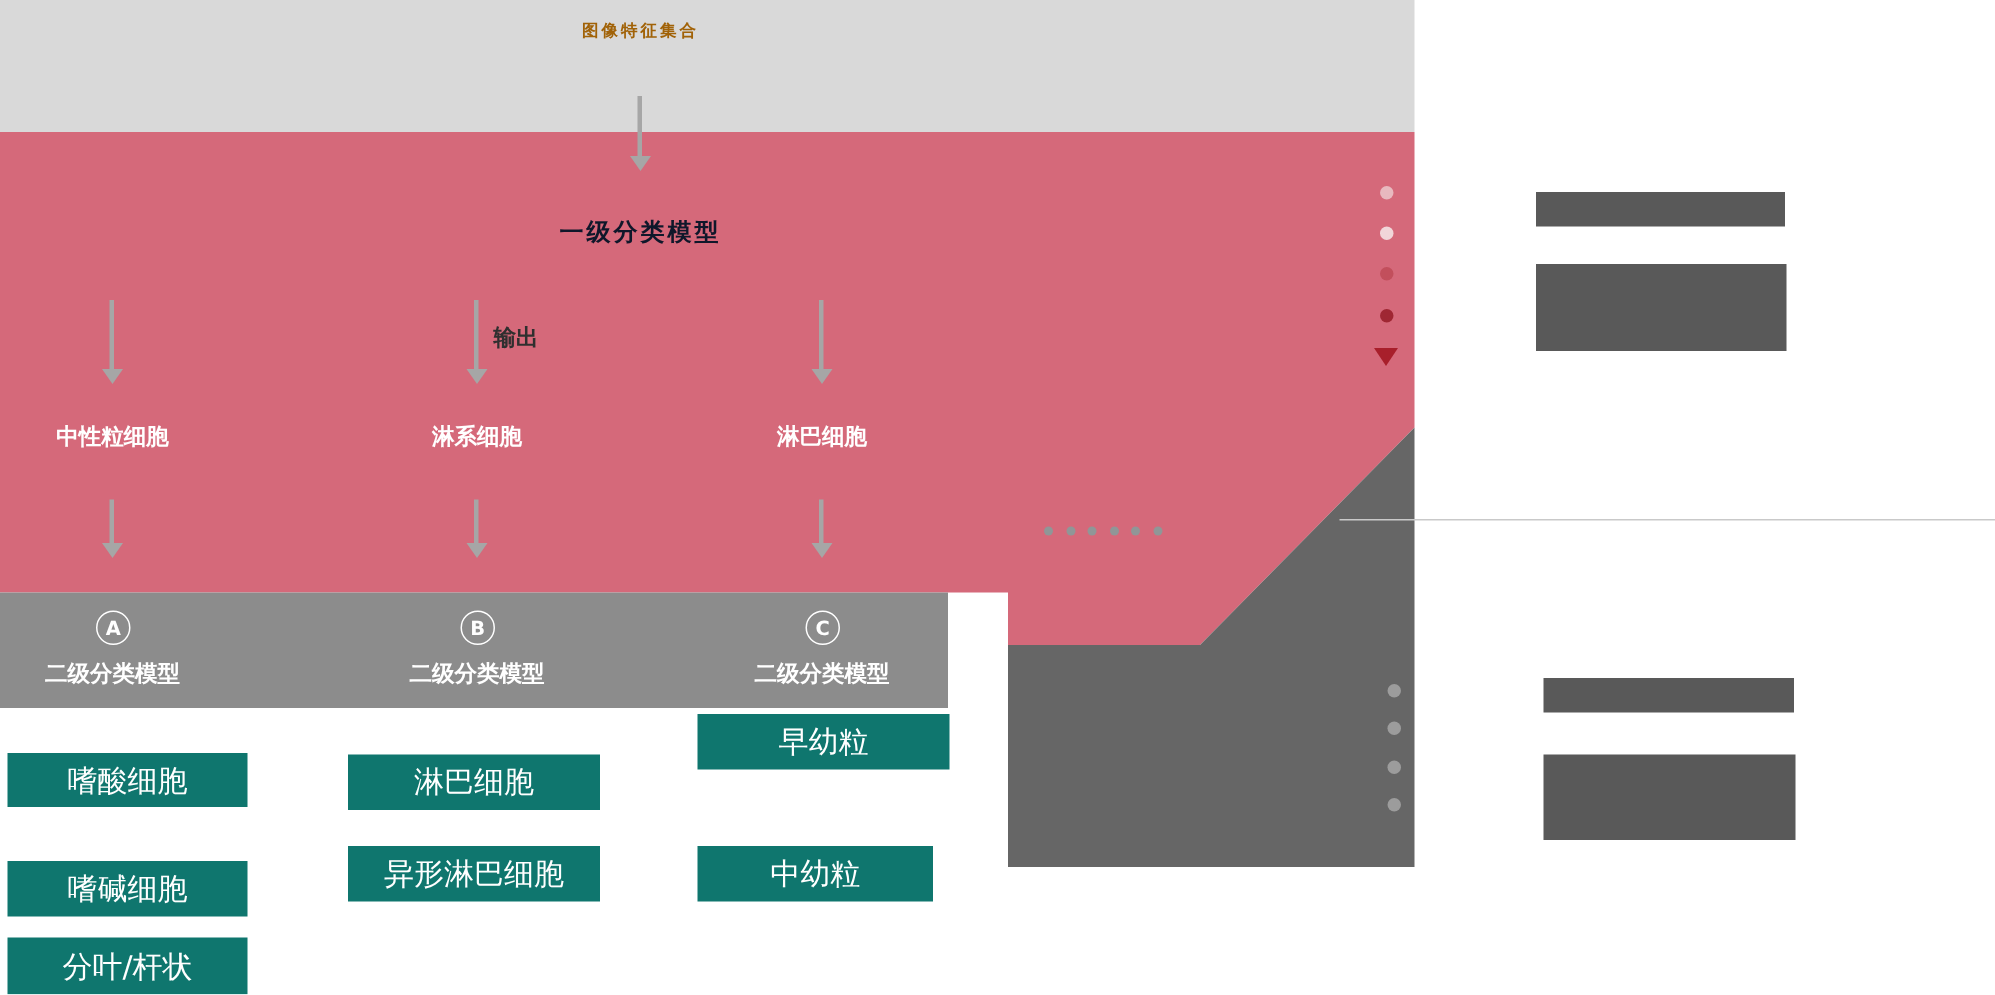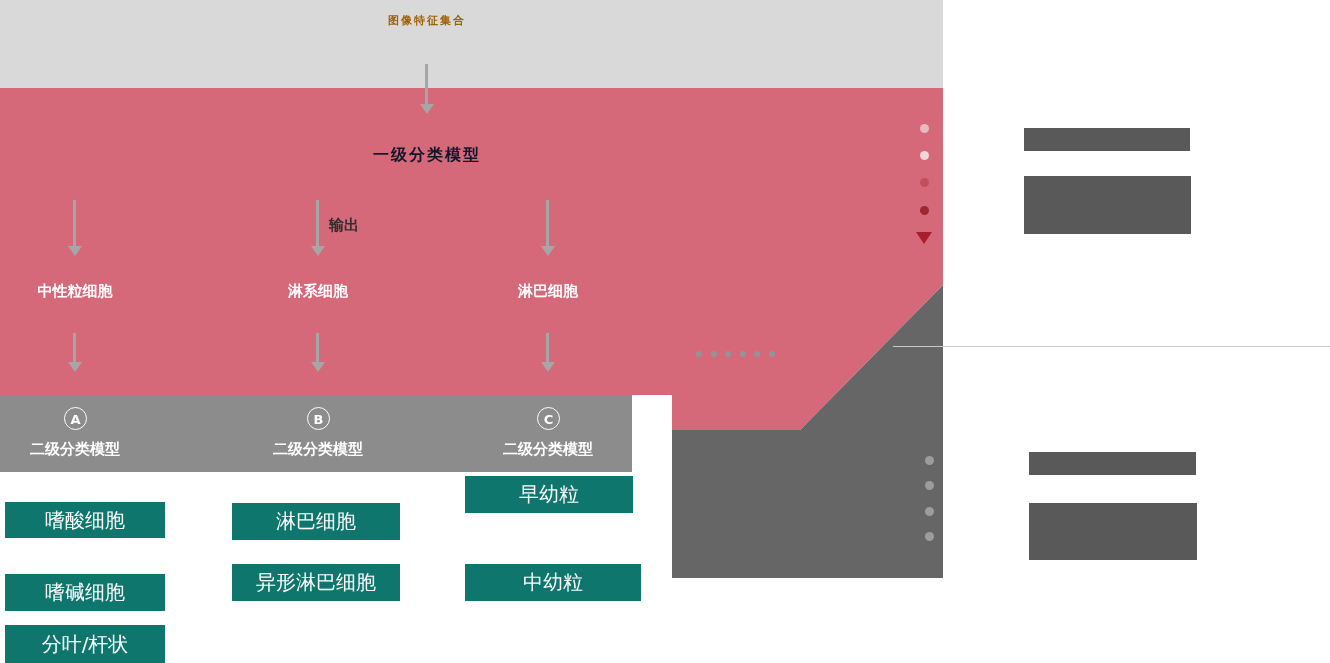--- a/index.html
+++ b/index.html
@@ -97,21 +97,21 @@
   <div class="abs model-label" style="left:468px;">二级分类模型</div>
 
   <div class="abs sub" style="left:5px; top:502px; width:160px; height:36px;">嗜酸细胞</div>
   <div class="abs sub" style="left:5px; top:563px; width:160px; height:37px;margin-top:11px;">嗜碱细胞</div>
   <div class="abs sub" style="left:5px; top:625px; width:160px; height:38px;">分叶/杆状</div>
 
   <div class="abs sub" style="left:232px; top:564px; width:168px; height:37px;">异形淋巴细胞</div>
   <div class="abs sub" style="left:232px; top:503px; width:168px; height:37px;">淋巴细胞</div>
 
   <div class="abs sub" style="left:465px; top:476px; width:168px; height:37px;">早幼粒</div>
-  <div class="abs sub" style="left:465px; top:564px; width:176px; height:37px;">中幼粒</div>
+  <div class="abs sub" style="left:465px; top:564px; width:157px; height:37px;">中幼粒</div>
 
   <div class="abs dot" style="left:920px; top:124px; width:9px; height:9px; background:#e8b9bf;"></div>
   <div class="abs dot" style="left:920px; top:151px; width:9px; height:9px; background:#f1d6d9;"></div>
   <div class="abs dot" style="left:920px; top:178px; width:9px; height:9px; background:#c24f5c;"></div>
   <div class="abs dot" style="left:920px; top:206px; width:9px; height:9px; background:#9f2733;"></div>
   <div class="abs tri-down" style="left:916px; top:232px;"></div>
 
   <div class="abs dot" style="left:696px; top:351px; width:6px; height:6px; background:#909697;"></div>
   <div class="abs dot" style="left:711px; top:351px; width:6px; height:6px; background:#909697;"></div>
   <div class="abs dot" style="left:725px; top:351px; width:6px; height:6px; background:#909697;"></div>

